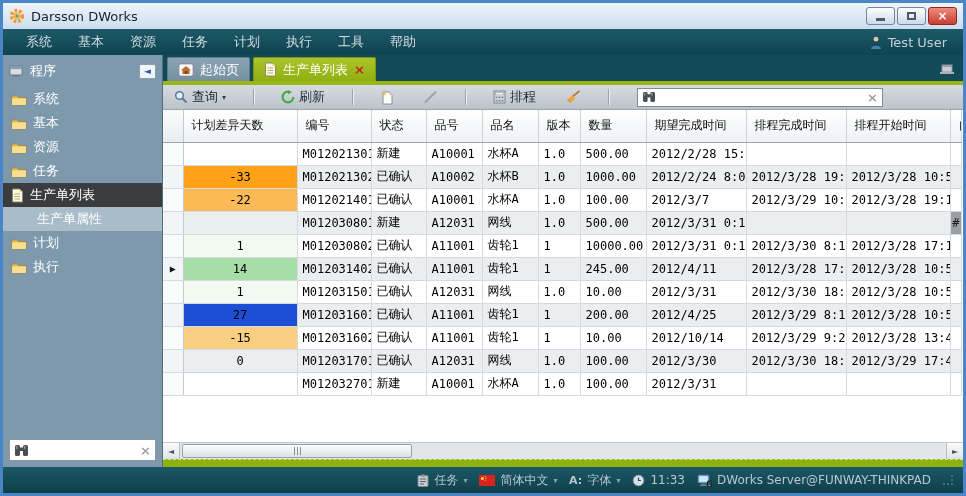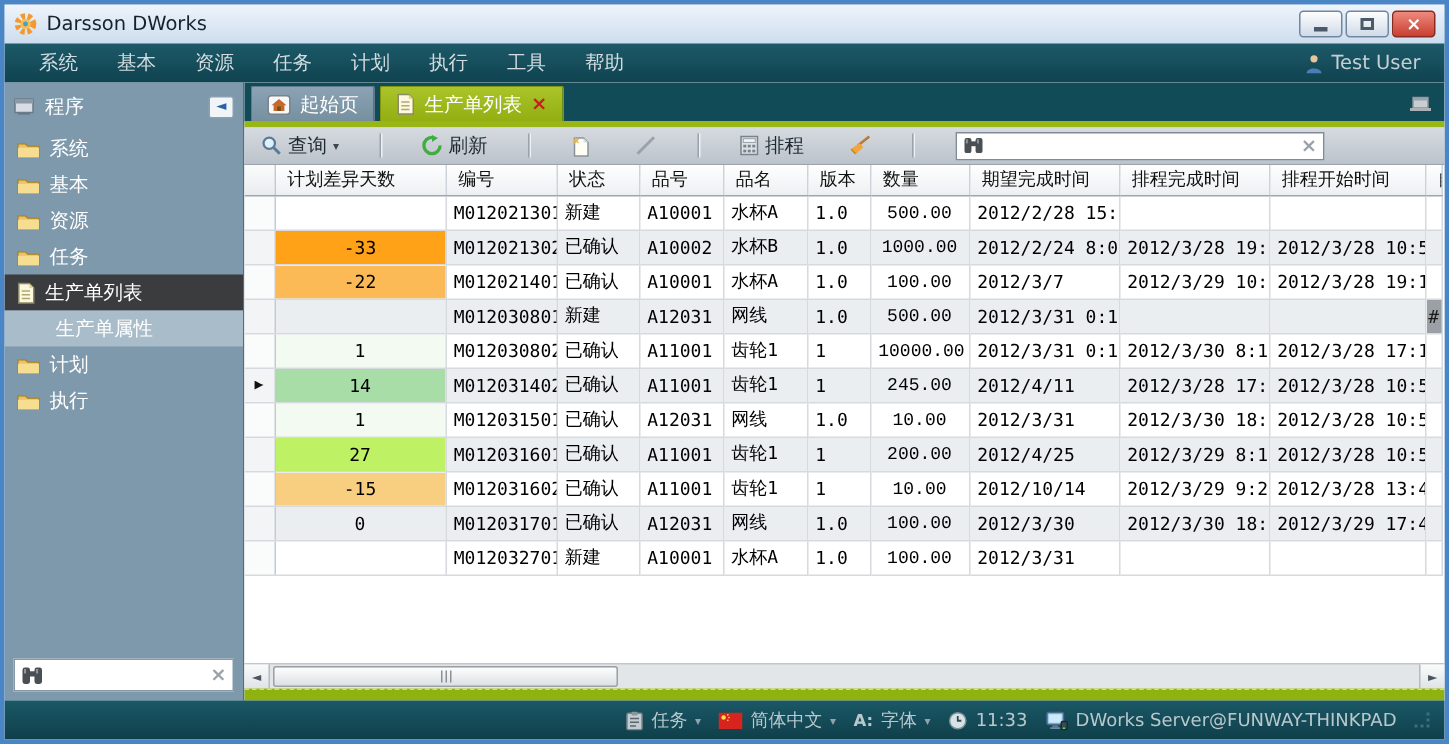--- a/index.html
+++ b/index.html
@@ -62,31 +62,31 @@
   .tb-sep{ width:1px; height:16px; background:#98a2ac; box-shadow:1px 0 0 #eef1f4; margin:0 3px; }
   .tb-arrow{ font-size:8px; color:#3a4752; }
   .tb-search{ width:246px; height:19px; background:#fff; border:1px solid #7f8c98; margin-left:6px;
               display:flex; align-items:center; gap:4px; padding:0 4px; }
   .tb-search input{ flex:1; border:none; outline:none; font-size:12px; min-width:0; }
   .tb-search .x{ color:#9aa2a8; font-weight:bold; font-size:13px; }
 
   
   .grid-area{ flex:1; overflow:hidden; background:#fff; position:relative; }
   table.grid{ border-collapse:collapse; table-layout:fixed; width:799px; font-family:"DejaVu Sans Mono","Liberation Mono",monospace; font-size:12px; }
-  .grid th{ height:20px; font-weight:normal; text-align:left; padding:0 4px 0 8px; color:#111;
+  .grid th{ height:32px; font-weight:normal; text-align:left; padding:0 4px 0 8px; color:#111;
             background:linear-gradient(#ffffff,#edf0f3); border-right:1px solid #cdd3da; border-bottom:1px solid #9aa6b2;
             white-space:nowrap; overflow:hidden; }
   .grid th.stub{ padding:0; border-right:1px solid #c3cad1; background:linear-gradient(#fbfbfb,#e9ecef); }
   .grid td{ height:23px; padding:0 5px; border-right:1px solid #d6dade; border-bottom:1px solid #d6dade;
             white-space:nowrap; overflow:hidden; color:#000; }
   .grid td.stub{ background:#fafbfb; border-right:1px solid #c3cad1; text-align:center; padding:0; font-size:10px; color:#111; }
   .grid tr.alt td{ background:#ebeef1; }
   .grid tr.alt td.stub{ background:#f2f4f5; }
   .grid td.diff{ text-align:center; }
-  .grid td.num{ text-align:center;font-family:Liberation Mono, monospace; }
+  .grid td.num{ text-align:left; }
   .grid td.hash-on{ background:#9aa0a6 !important; color:#1a1a1a; text-align:center; padding:0; }
 
   
   .hscroll{ height:17px; flex:0 0 17px; background:#e3e6e9; border-top:1px solid #c2c7cc;
             display:flex; align-items:center; }
   .hs-btn{ width:17px; height:16px; display:flex; align-items:center; justify-content:center;
            font-size:8px; color:#4a5560; background:linear-gradient(#fbfbfb,#dfe3e6); border-right:1px solid #b6bcc2; }
   .hs-btn.right{ margin-left:auto; border-left:1px solid #b6bcc2; border-right:none; }
   .hs-thumb{ width:230px; height:14px; margin-left:2px; border:1px solid #9aa0a6; border-radius:2px;
              background:linear-gradient(#fdfdfd,#dde1e4); display:flex; align-items:center; justify-content:center;
@@ -500,21 +500,21 @@
                 <td>网线</td>
                 <td>1.0</td>
                 <td class="num">10.00</td>
                 <td>2012/3/31</td>
                 <td>2012/3/30 18:00</td>
                 <td>2012/3/28 10:52</td>
                 <td></td>
               </tr>
               <tr class="alt">
                 <td class="stub"></td>
-                <td class="diff" style="background: #bef264;">27</td>
+                <td class="diff" style="background: #1d4ed8;">27</td>
                 <td>M012031601</td>
                 <td>已确认</td>
                 <td>A11001</td>
                 <td>齿轮1</td>
                 <td>1</td>
                 <td class="num">200.00</td>
                 <td>2012/4/25</td>
                 <td>2012/3/29 8:15</td>
                 <td>2012/3/28 10:52</td>
                 <td></td>

